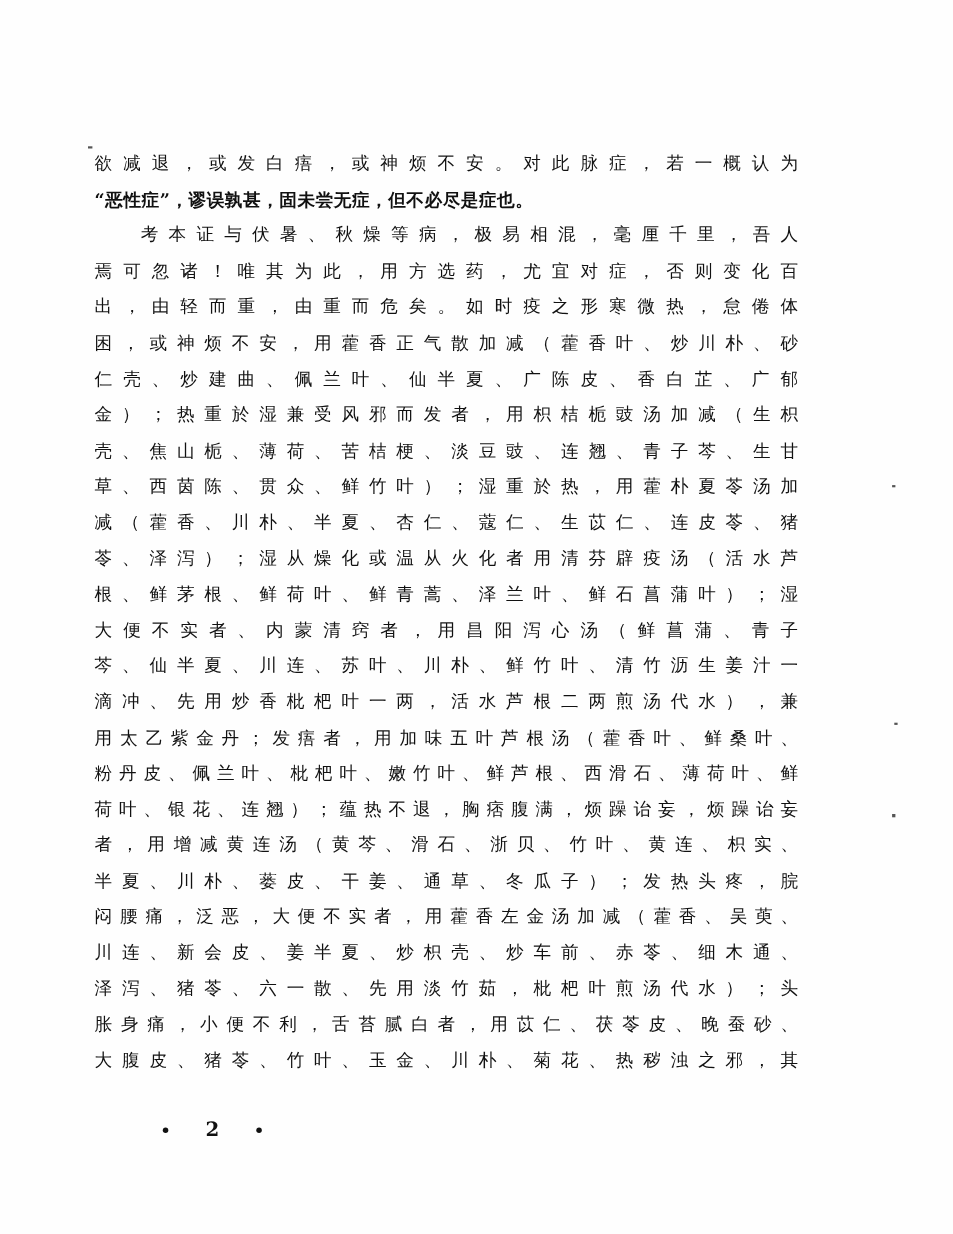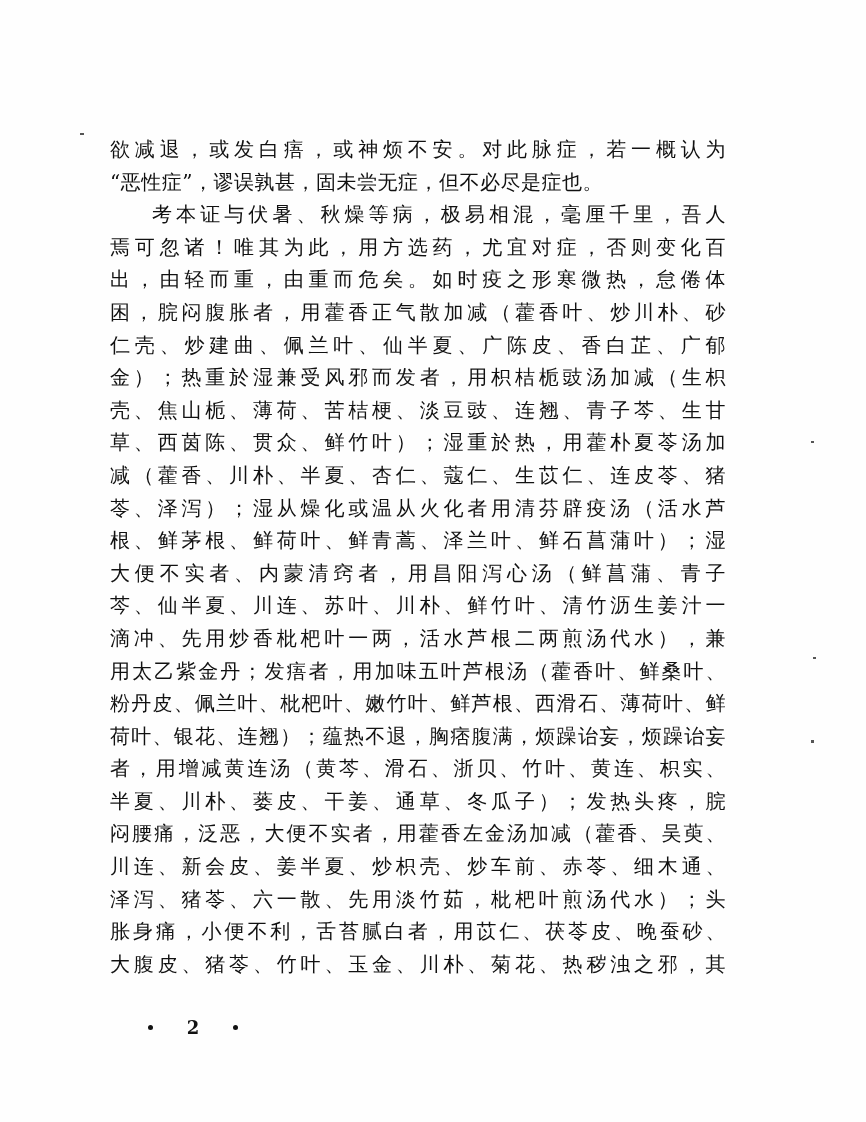--- a/index.html
+++ b/index.html
@@ -23,29 +23,29 @@
     }
     .text-block {
       position: absolute;
       left: 86px;
       top: 133px;
       width: 640px;
     }
     .line {
       height: 32.6px;
       line-height: 32.6px;
-      font-size: 20px;
+      font-size: 16px;
       white-space: nowrap;
       text-align: justify;
       text-align-last: justify;
       letter-spacing: 0.5px;
-      margin-left: 24px;
     }
     .line.last {
       text-align-last: left;
+      font-weight: bold;
     }
     .line.indent {
       padding-left: 42px;
       font-family: Liberation Serif, serif;
     }
     .footer {
       position: absolute;
       left: 148px;
       top: 1015px;
       width: 90px;
@@ -74,21 +74,21 @@
 <div class="page">
 
   <div class="text-block">
 
     <div class="line">欲减退，或发白痦，或神烦不安。对此脉症，若一概认为</div>
     <div class="line last">“恶性症”，谬误孰甚，固未尝无症，但不必尽是症也。</div>
 
     <div class="line indent">考本证与伏暑、秋燥等病，极易相混，毫厘千里，吾人</div>
     <div class="line">焉可忽诸！唯其为此，用方选药，尤宜对症，否则变化百</div>
     <div class="line">出，由轻而重，由重而危矣。如时疫之形寒微热，怠倦体</div>
-    <div class="line">困，脘闷腹胀者，用藿香正气散加减（藿香叶、炒川朴、砂</div>
+    <div class="line">困，或神烦不安，用藿香正气散加减（藿香叶、炒川朴、砂</div>
     <div class="line">仁壳、炒建曲、佩兰叶、仙半夏、广陈皮、香白芷、广郁</div>
     <div class="line">金）；热重於湿兼受风邪而发者，用枳桔栀豉汤加减（生枳</div>
     <div class="line">壳、焦山栀、薄荷、苦桔梗、淡豆豉、连翘、青子芩、生甘</div>
     <div class="line">草、西茵陈、贯众、鲜竹叶）；湿重於热，用藿朴夏苓汤加</div>
     <div class="line">减（藿香、川朴、半夏、杏仁、蔻仁、生苡仁、连皮苓、猪</div>
     <div class="line">苓、泽泻）；湿从燥化或温从火化者用清芬辟疫汤（活水芦</div>
     <div class="line">根、鲜茅根、鲜荷叶、鲜青蒿、泽兰叶、鲜石菖蒲叶）；湿</div>
     <div class="line">大便不实者、内蒙清窍者，用昌阳泻心汤（鲜菖蒲、青子</div>
     <div class="line">芩、仙半夏、川连、苏叶、川朴、鲜竹叶、清竹沥生姜汁一</div>
     <div class="line">滴冲、先用炒香枇杷叶一两，活水芦根二两煎汤代水），兼</div>

